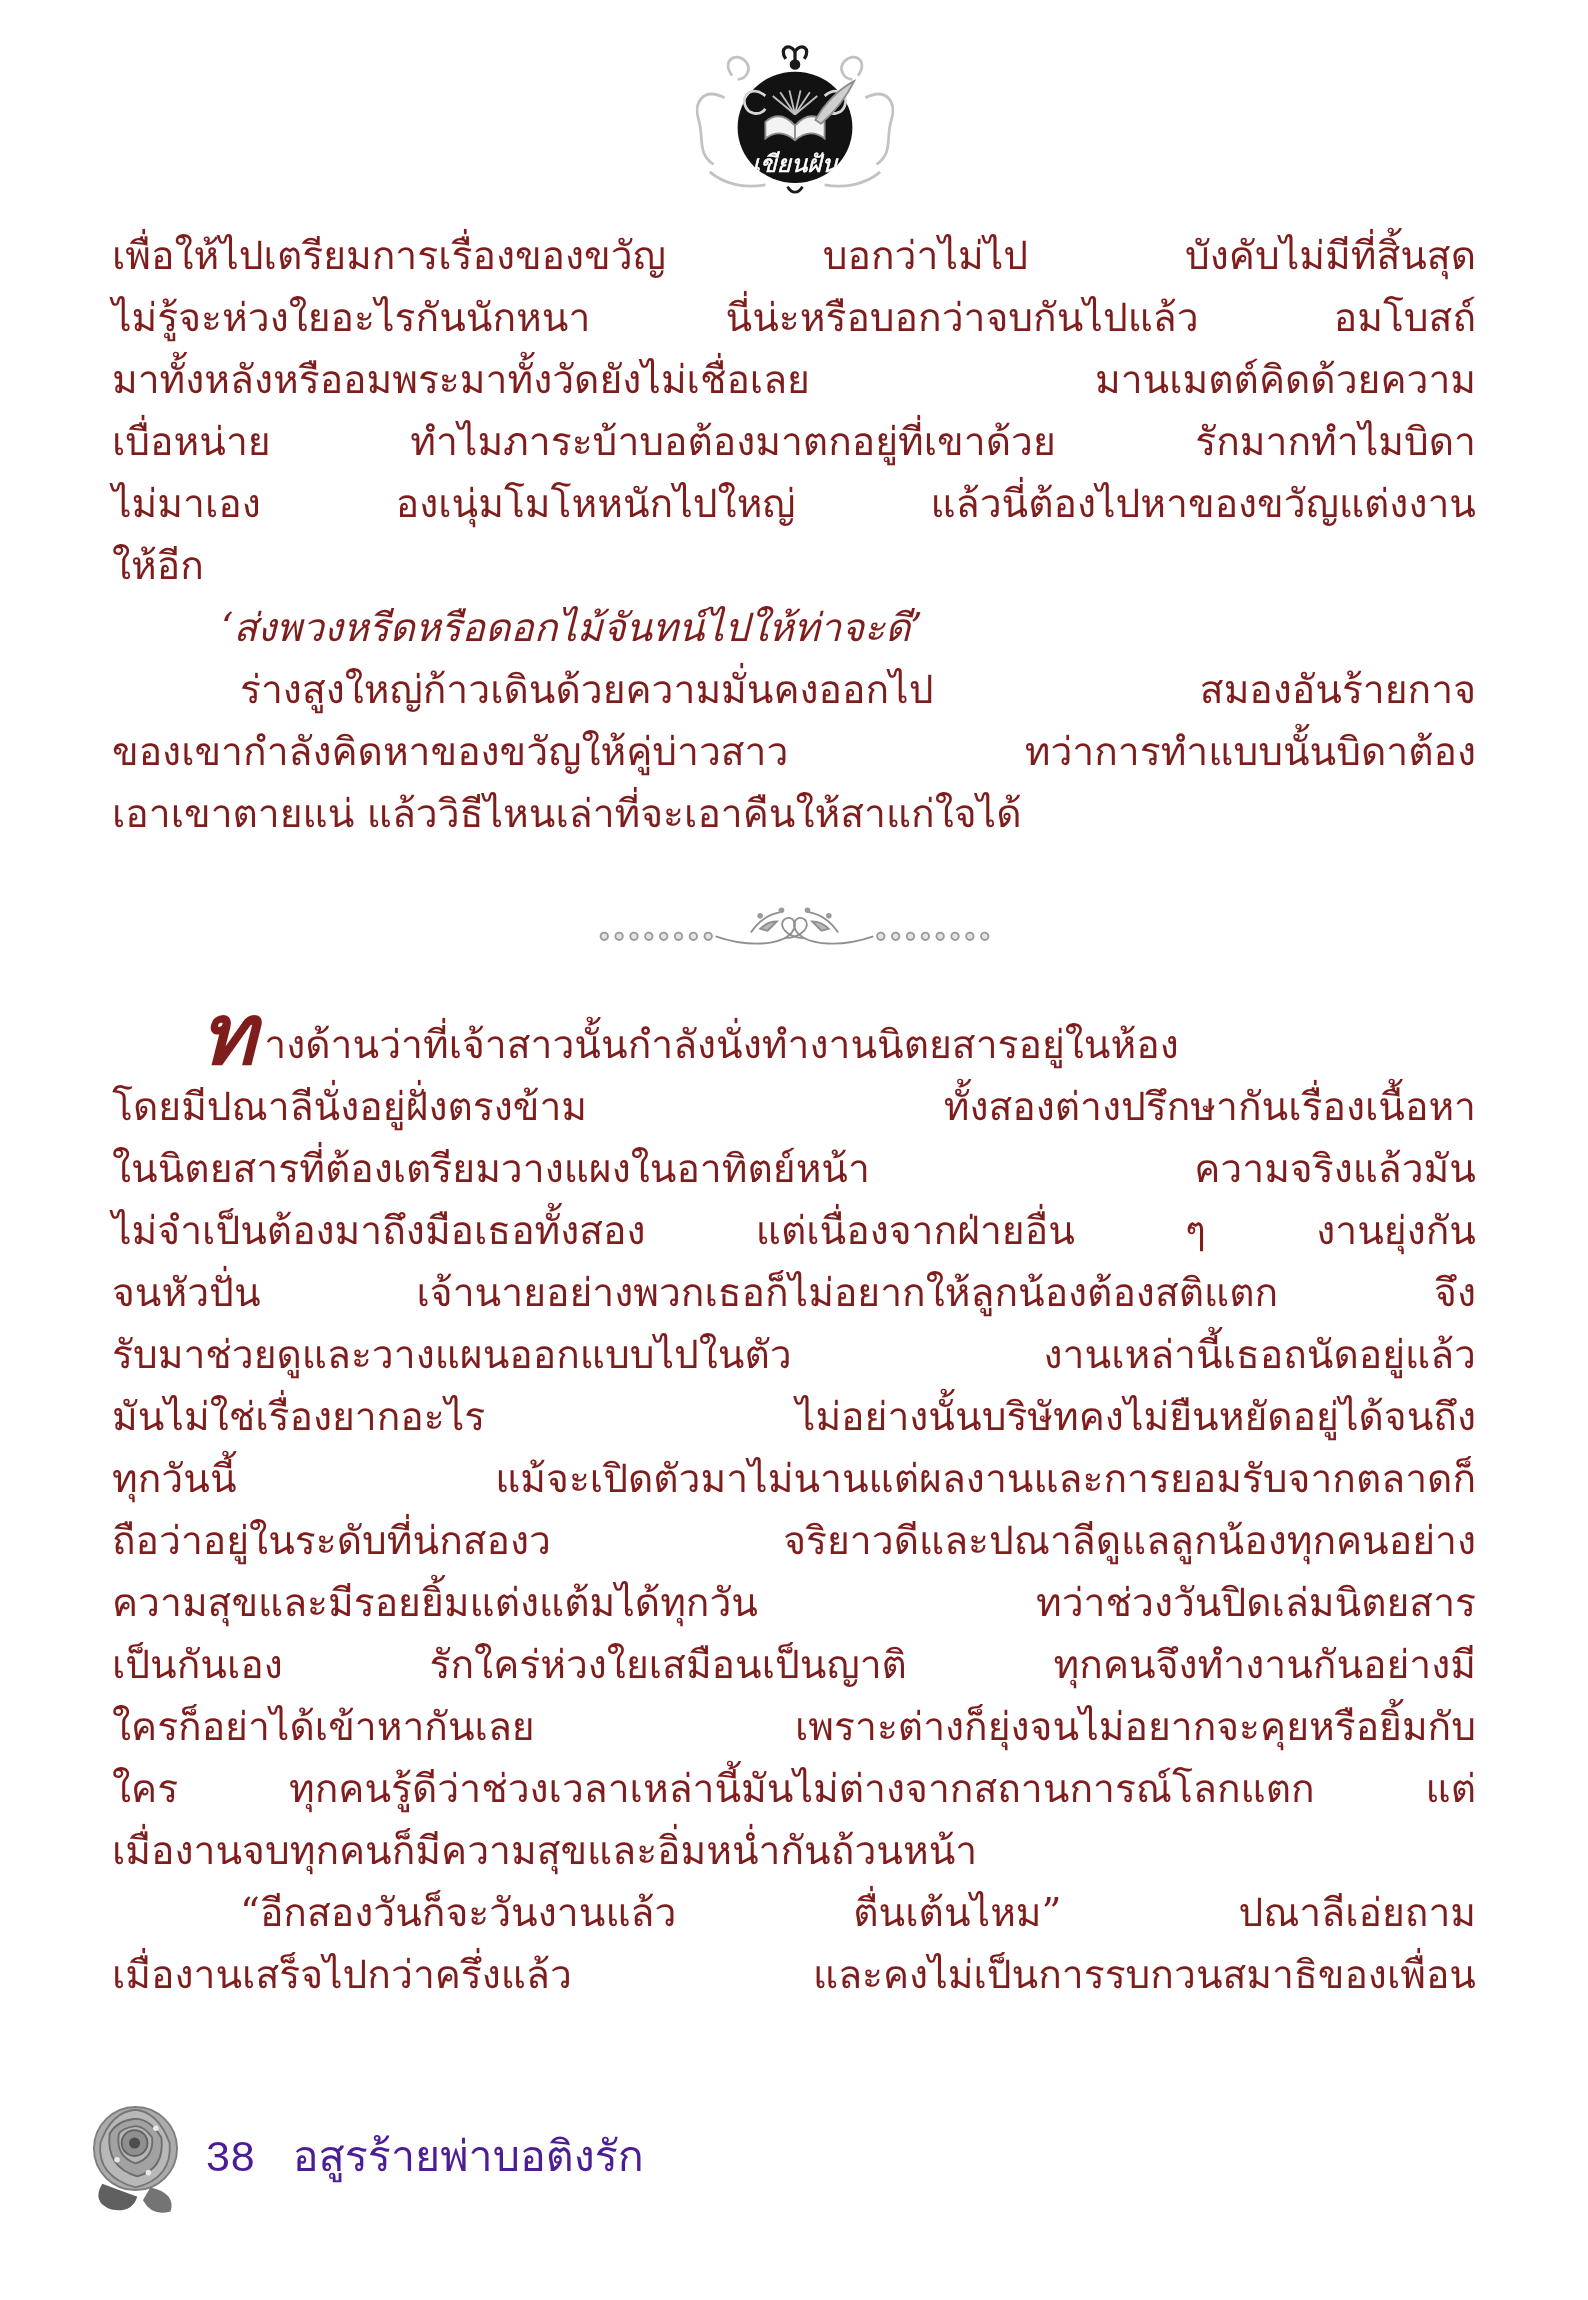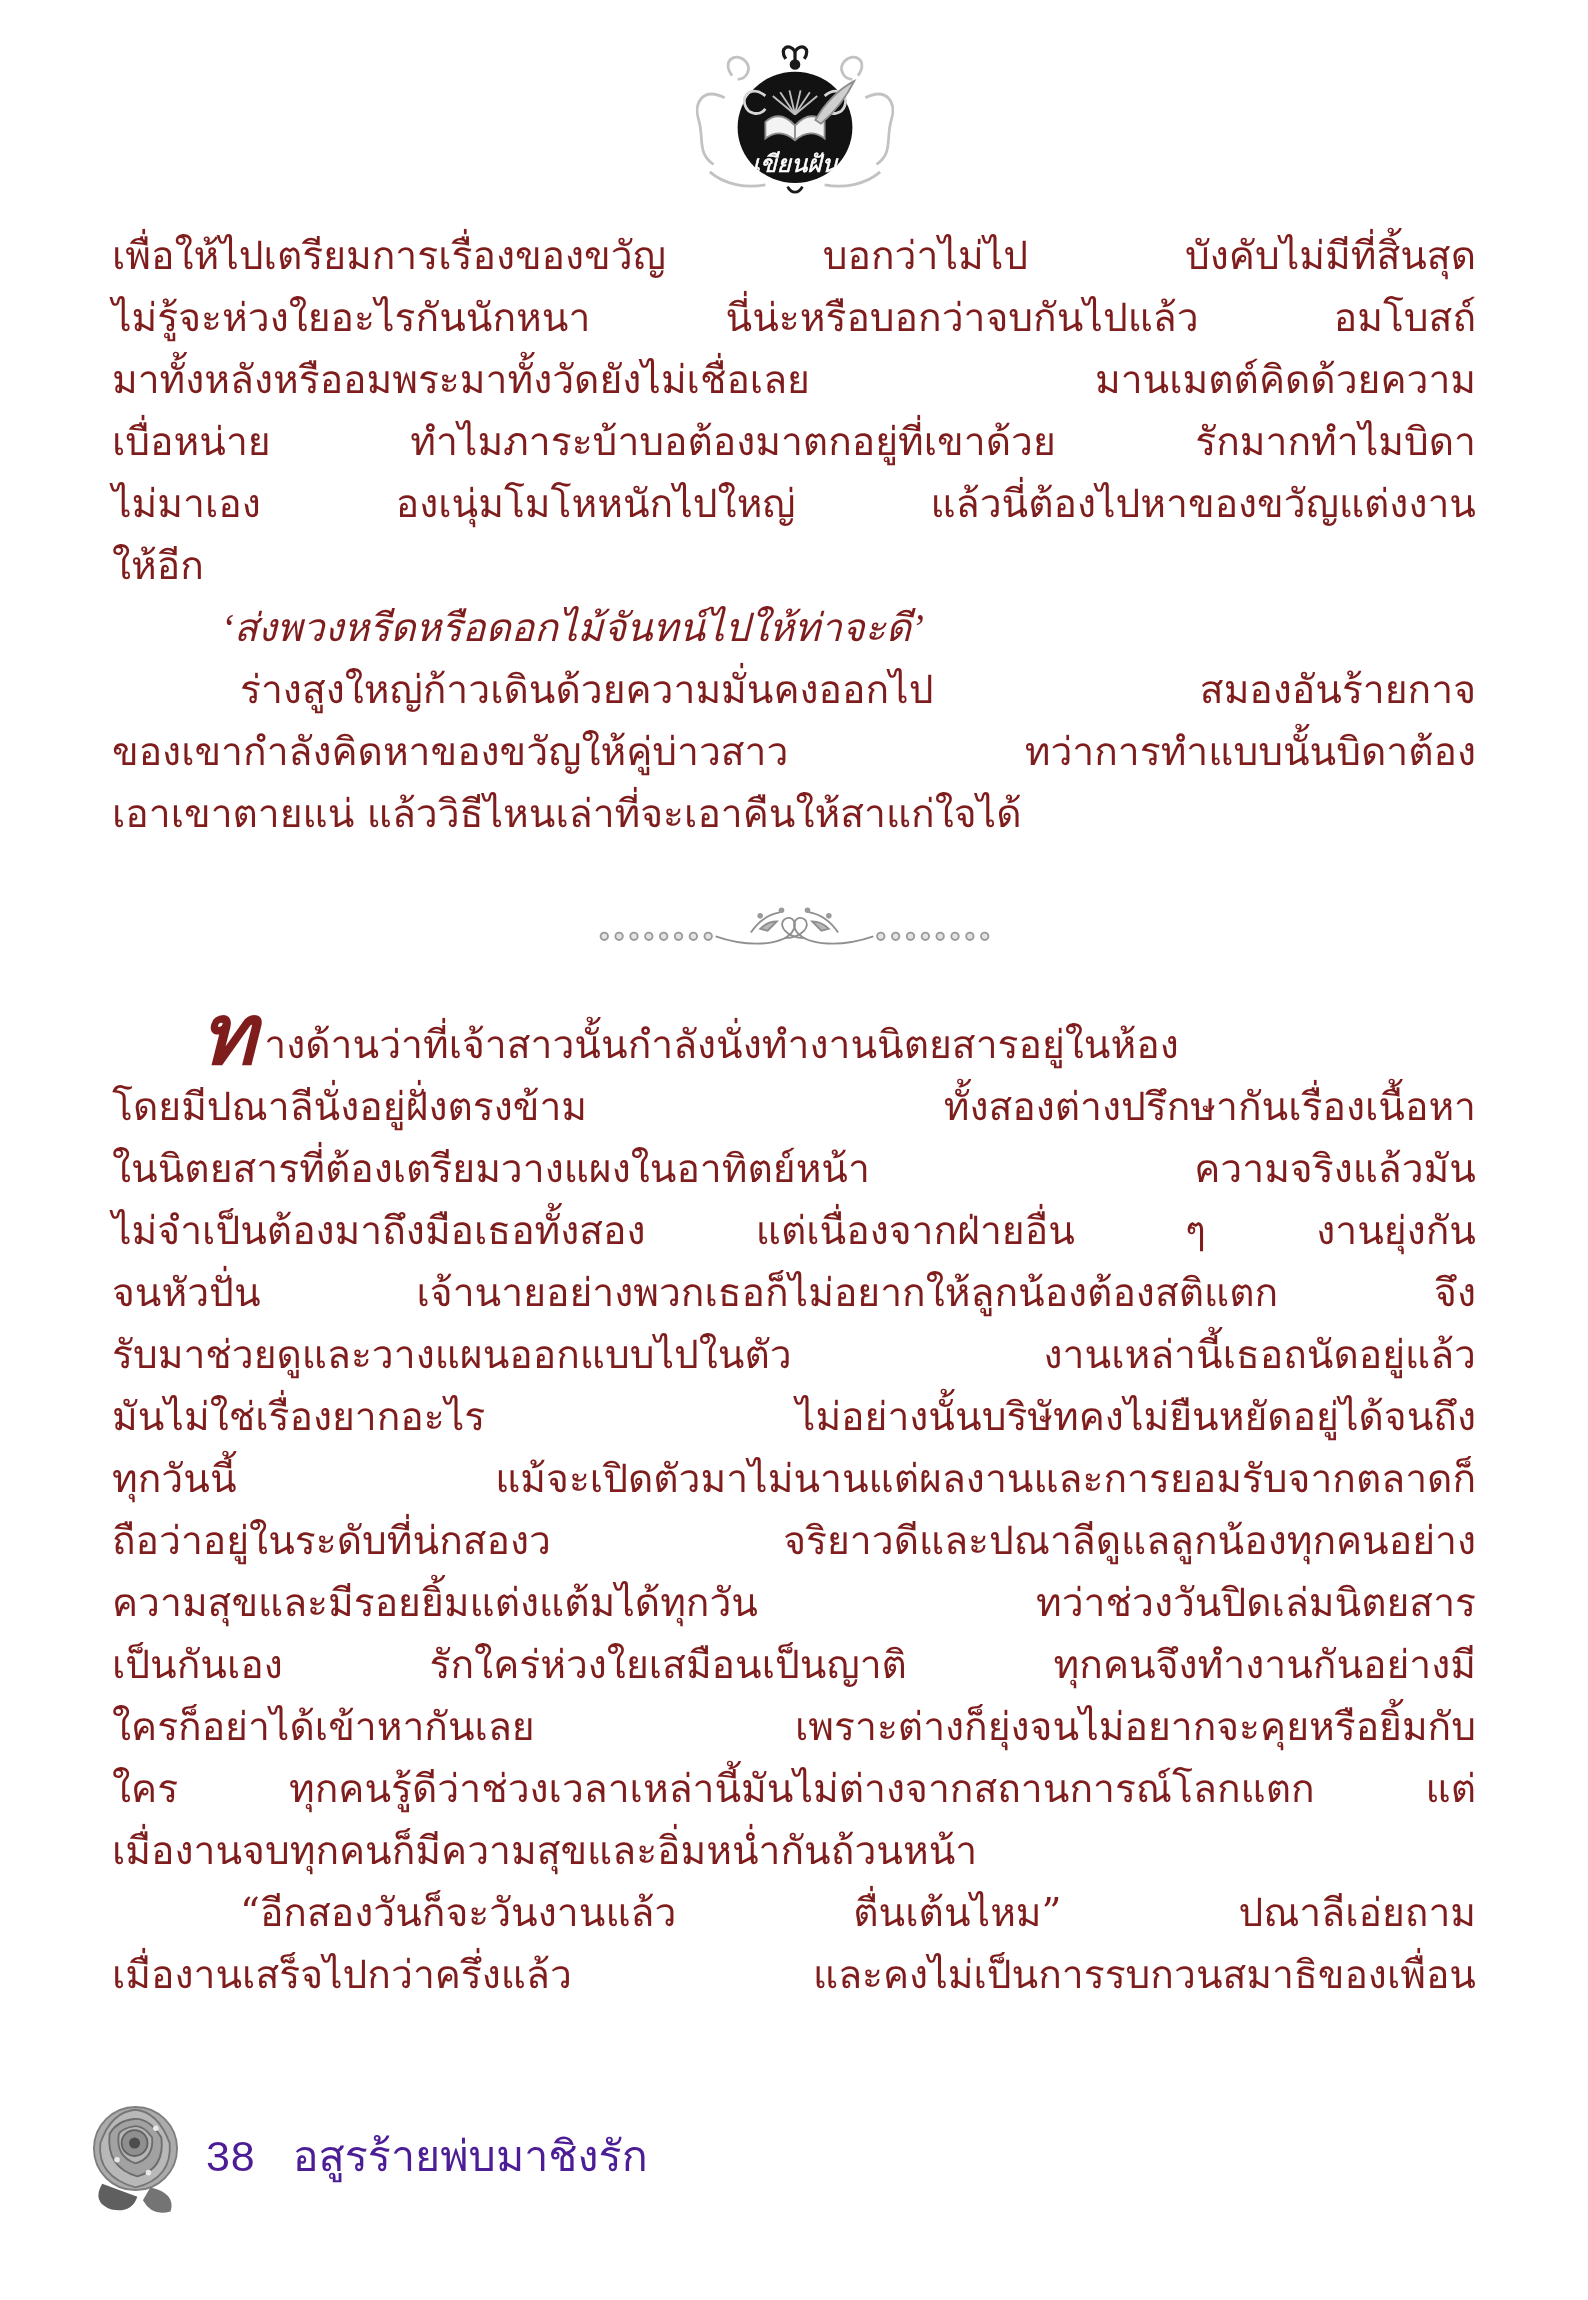--- a/index.html
+++ b/index.html
@@ -9,21 +9,21 @@
 
   
   .logo-wrap{position:absolute;top:42px;left:50%;transform:translateX(-50%);width:237px;height:156px;}
 
   
   .content{position:absolute;left:112px;top:225px;width:1364px;
            font-size:39px;line-height:62px;color:#7f1d1d;}
   .line{text-align:justify;text-align-last:justify;text-justify:inter-word;white-space:normal;}
   .line.short{text-align:justify;text-align-last:left;}
   .indent{text-indent:128px;}
-  .quote-line{font-style:italic;padding-left:109px;text-align:left;text-align-last:left;font-family:Liberation Serif, serif;}
+  .quote-line{font-style:italic;padding-left:109px;text-align:left;text-align-last:left;}
   .dropline{padding-left:88px;}
   .dropcap{font-size:85px;font-weight:bold;font-style:italic;line-height:0;
            vertical-align:-5.6px;padding-right:7.4px;letter-spacing:0.9px;}
 
   
   .divider-wrap{margin:56px auto 61px;width:399px;height:52px;text-align:center;}
 
   
   .footer{position:absolute;left:89px;top:2093px;height:126px;display:flex;align-items:center;
           font-family:"Liberation Sans","DejaVu Sans",sans-serif;color:#4c1d95;}
@@ -170,17 +170,17 @@
       <path d="M12,52 Q8,88 50,100 Q90,90 87,52 Q74,18 50,16 Q24,18 12,52 Z" fill="#b8b8b8" stroke="#767676" stroke-width="2"></path>
       <path d="M22,42 Q18,78 52,88 Q82,80 78,46 Q64,24 48,26 Q30,28 22,42 Z" fill="#a2a2a2" stroke="#6d6d6d" stroke-width="2"></path>
       <path d="M32,42 Q28,66 50,74 Q70,68 68,46 Q58,32 48,34 Q36,36 32,42 Z" fill="#b5b5b5" stroke="#6d6d6d" stroke-width="2"></path>
       <circle cx="49" cy="52" r="14" fill="#8f8f8f" stroke="#616161" stroke-width="2"></circle>
       <circle cx="49" cy="52" r="6" fill="#4d4d4d"></circle>
       <circle cx="30" cy="70" r="3" fill="#e9e9e9"></circle>
       <circle cx="72" cy="36" r="3" fill="#e9e9e9"></circle>
       <circle cx="64" cy="84" r="3" fill="#e9e9e9"></circle>
     </svg>
     <span class="page-number">38</span>
-    <span class="book-title">อสูรร้ายพ่บมาชิงรัก</span>
+    <span class="book-title">อสูรร้ายพ่าบอติงรัก</span>
   </div>
 
 </div>
 
 
 </body></html>

